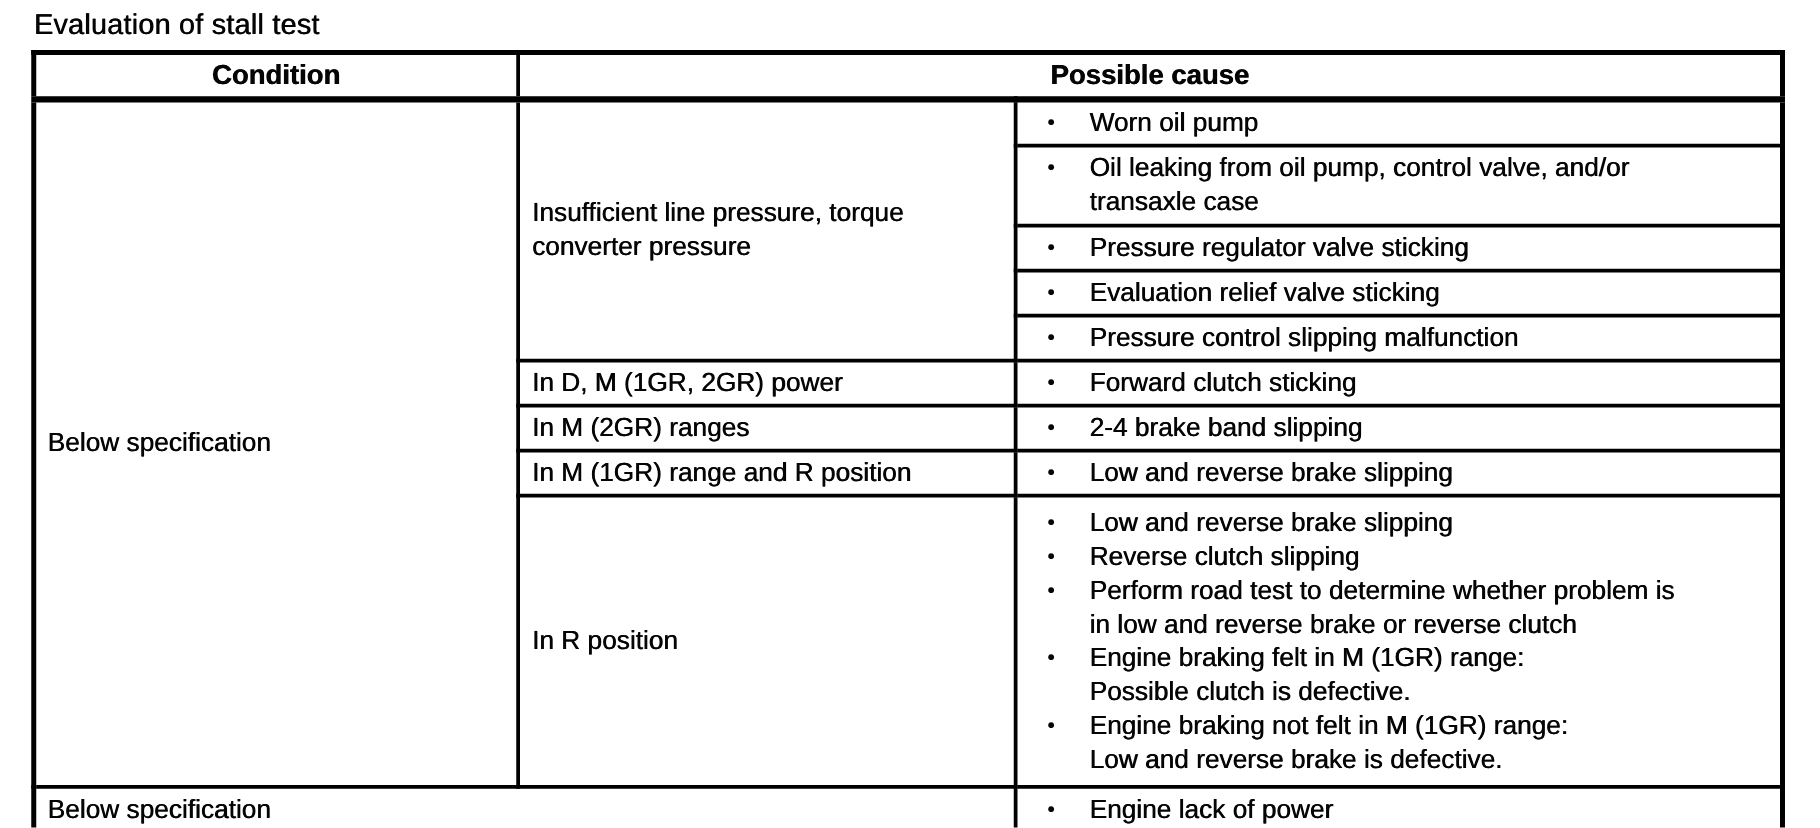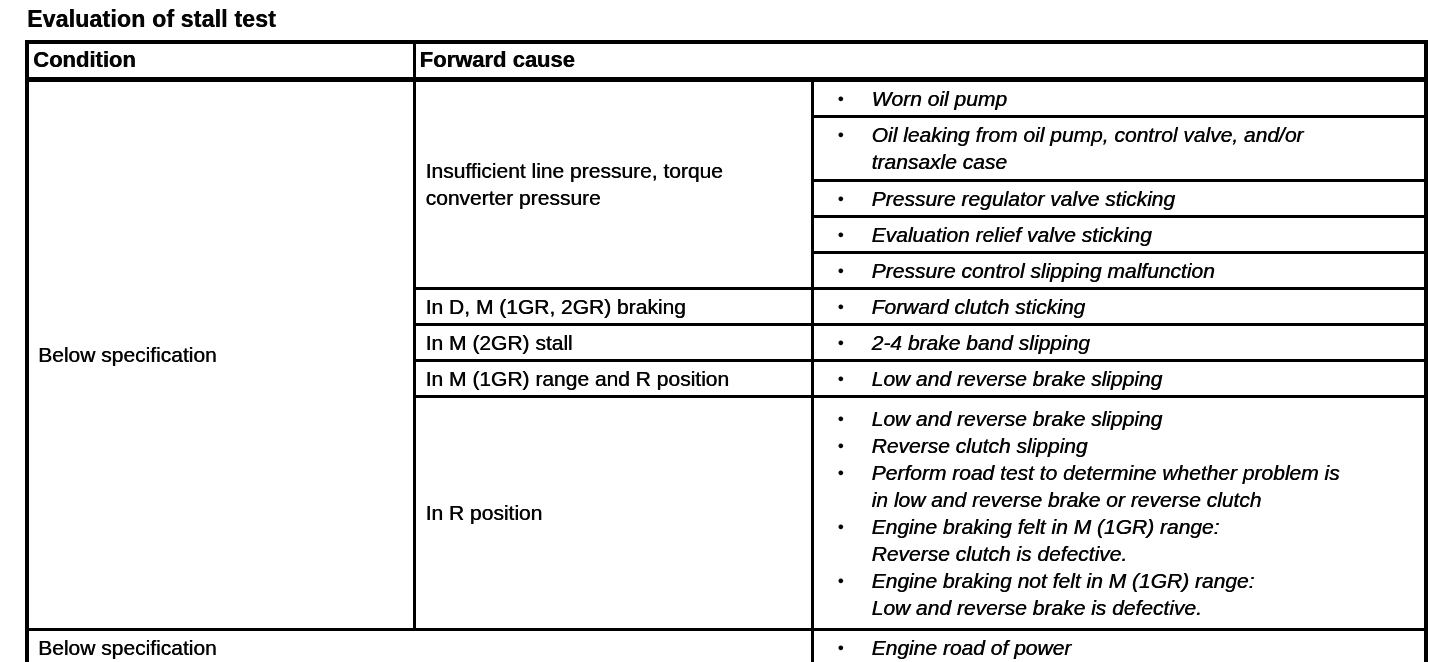--- a/index.html
+++ b/index.html
@@ -16,21 +16,21 @@
     position: relative;
     width: 1456px;
     height: 662px;
     overflow: hidden;
   }
   .doc-title {
     position: absolute;
     left: 27px;
     top: 6px;
     font-size: 23px;
-    font-weight: 700;
+    font-weight: 400;
     letter-spacing: 0.2px;
     text-shadow: 0.5px 0 0 currentColor;
   }
   table.stall {
     position: absolute;
     left: 25px;
     top: 40px;
     width: 1399px;
     border-collapse: collapse;
     table-layout: fixed;
@@ -41,21 +41,21 @@
   table.stall col.c3 { width: 614px; }
   th, td {
     border: 3px solid #000;
     font-size: 21px;
     vertical-align: middle;
     overflow: hidden;
   }
   thead th {
     font-size: 22px;
     font-weight: 700;
-    text-align: left;
+    text-align: center;
     border-bottom: 5px solid #000;
     padding: 2px 4px;
     text-shadow: 0.5px 0 0 currentColor;
   }
   td { text-shadow: 0.45px 0 0 currentColor; }
   td.cond {
     padding: 2px 8px 2px 9px;
     white-space: pre-line;
     line-height: 27px;
   }
@@ -78,21 +78,20 @@
   .dot {
     flex: 0 0 34px;
     font-size: 11px;
     line-height: 27px;
     text-shadow: none;
   }
   .bt {
     flex: 1;
     line-height: 27px;
     white-space: pre-line;
-    font-style: italic;
   }
   tr.rh-hdr  { height: 37px; }
   tr.rh-std  { height: 35px; }
   tr.rh-two  { height: 64px; }
   tr.rh-big  { height: 224px; }
   tr.rh-last { height: 36px; }
 </style>
 </head>
 <body>
 
@@ -102,21 +101,21 @@
 
   <table class="stall">
     <colgroup>
         <col class="c1">
         <col class="c2">
         <col class="c3">
       </colgroup>
     <thead>
       <tr class="rh-hdr">
         <th>Condition</th>
-        <th colspan="2">Forward cause</th>
+        <th colspan="2">Possible cause</th>
       </tr>
     </thead>
     <tbody>
       <tr class="rh-std">
         <td class="cond" rowspan="9">Below specification</td>
         <td class="sub" rowspan="5">Insufficient line pressure, torque
 converter pressure</td>
         <td class="cause">
           <div class="bullet">
             <span class="dot">●</span>
@@ -151,30 +150,30 @@
       </tr>
       <tr class="rh-std">
         <td class="cause">
           <div class="bullet">
             <span class="dot">●</span>
             <span class="bt">Pressure control slipping malfunction</span>
           </div>
         </td>
       </tr>
       <tr class="rh-std">
-        <td class="sub">In D, M (1GR, 2GR) braking</td>
+        <td class="sub">In D, M (1GR, 2GR) power</td>
         <td class="cause">
           <div class="bullet">
             <span class="dot">●</span>
             <span class="bt">Forward clutch sticking</span>
           </div>
         </td>
       </tr>
       <tr class="rh-std">
-        <td class="sub">In M (2GR) stall</td>
+        <td class="sub">In M (2GR) ranges</td>
         <td class="cause">
           <div class="bullet">
             <span class="dot">●</span>
             <span class="bt">2-4 brake band slipping</span>
           </div>
         </td>
       </tr>
       <tr class="rh-std">
         <td class="sub">In M (1GR) range and R position</td>
         <td class="cause">
@@ -196,34 +195,34 @@
             <span class="bt">Reverse clutch slipping</span>
           </div>
           <div class="bullet">
             <span class="dot">●</span>
             <span class="bt">Perform road test to determine whether problem is
 in low and reverse brake or reverse clutch</span>
           </div>
           <div class="bullet">
             <span class="dot">●</span>
             <span class="bt">Engine braking felt in M (1GR) range:
-Reverse clutch is defective.</span>
+Possible clutch is defective.</span>
           </div>
           <div class="bullet">
             <span class="dot">●</span>
             <span class="bt">Engine braking not felt in M (1GR) range:
 Low and reverse brake is defective.</span>
           </div>
         </td>
       </tr>
       <tr class="rh-last">
         <td class="cond" colspan="2">Below specification</td>
         <td class="cause">
           <div class="bullet">
             <span class="dot">●</span>
-            <span class="bt">Engine road of power</span>
+            <span class="bt">Engine lack of power</span>
           </div>
         </td>
       </tr>
     </tbody>
   </table>
 
 </div>
 
 </body></html>

